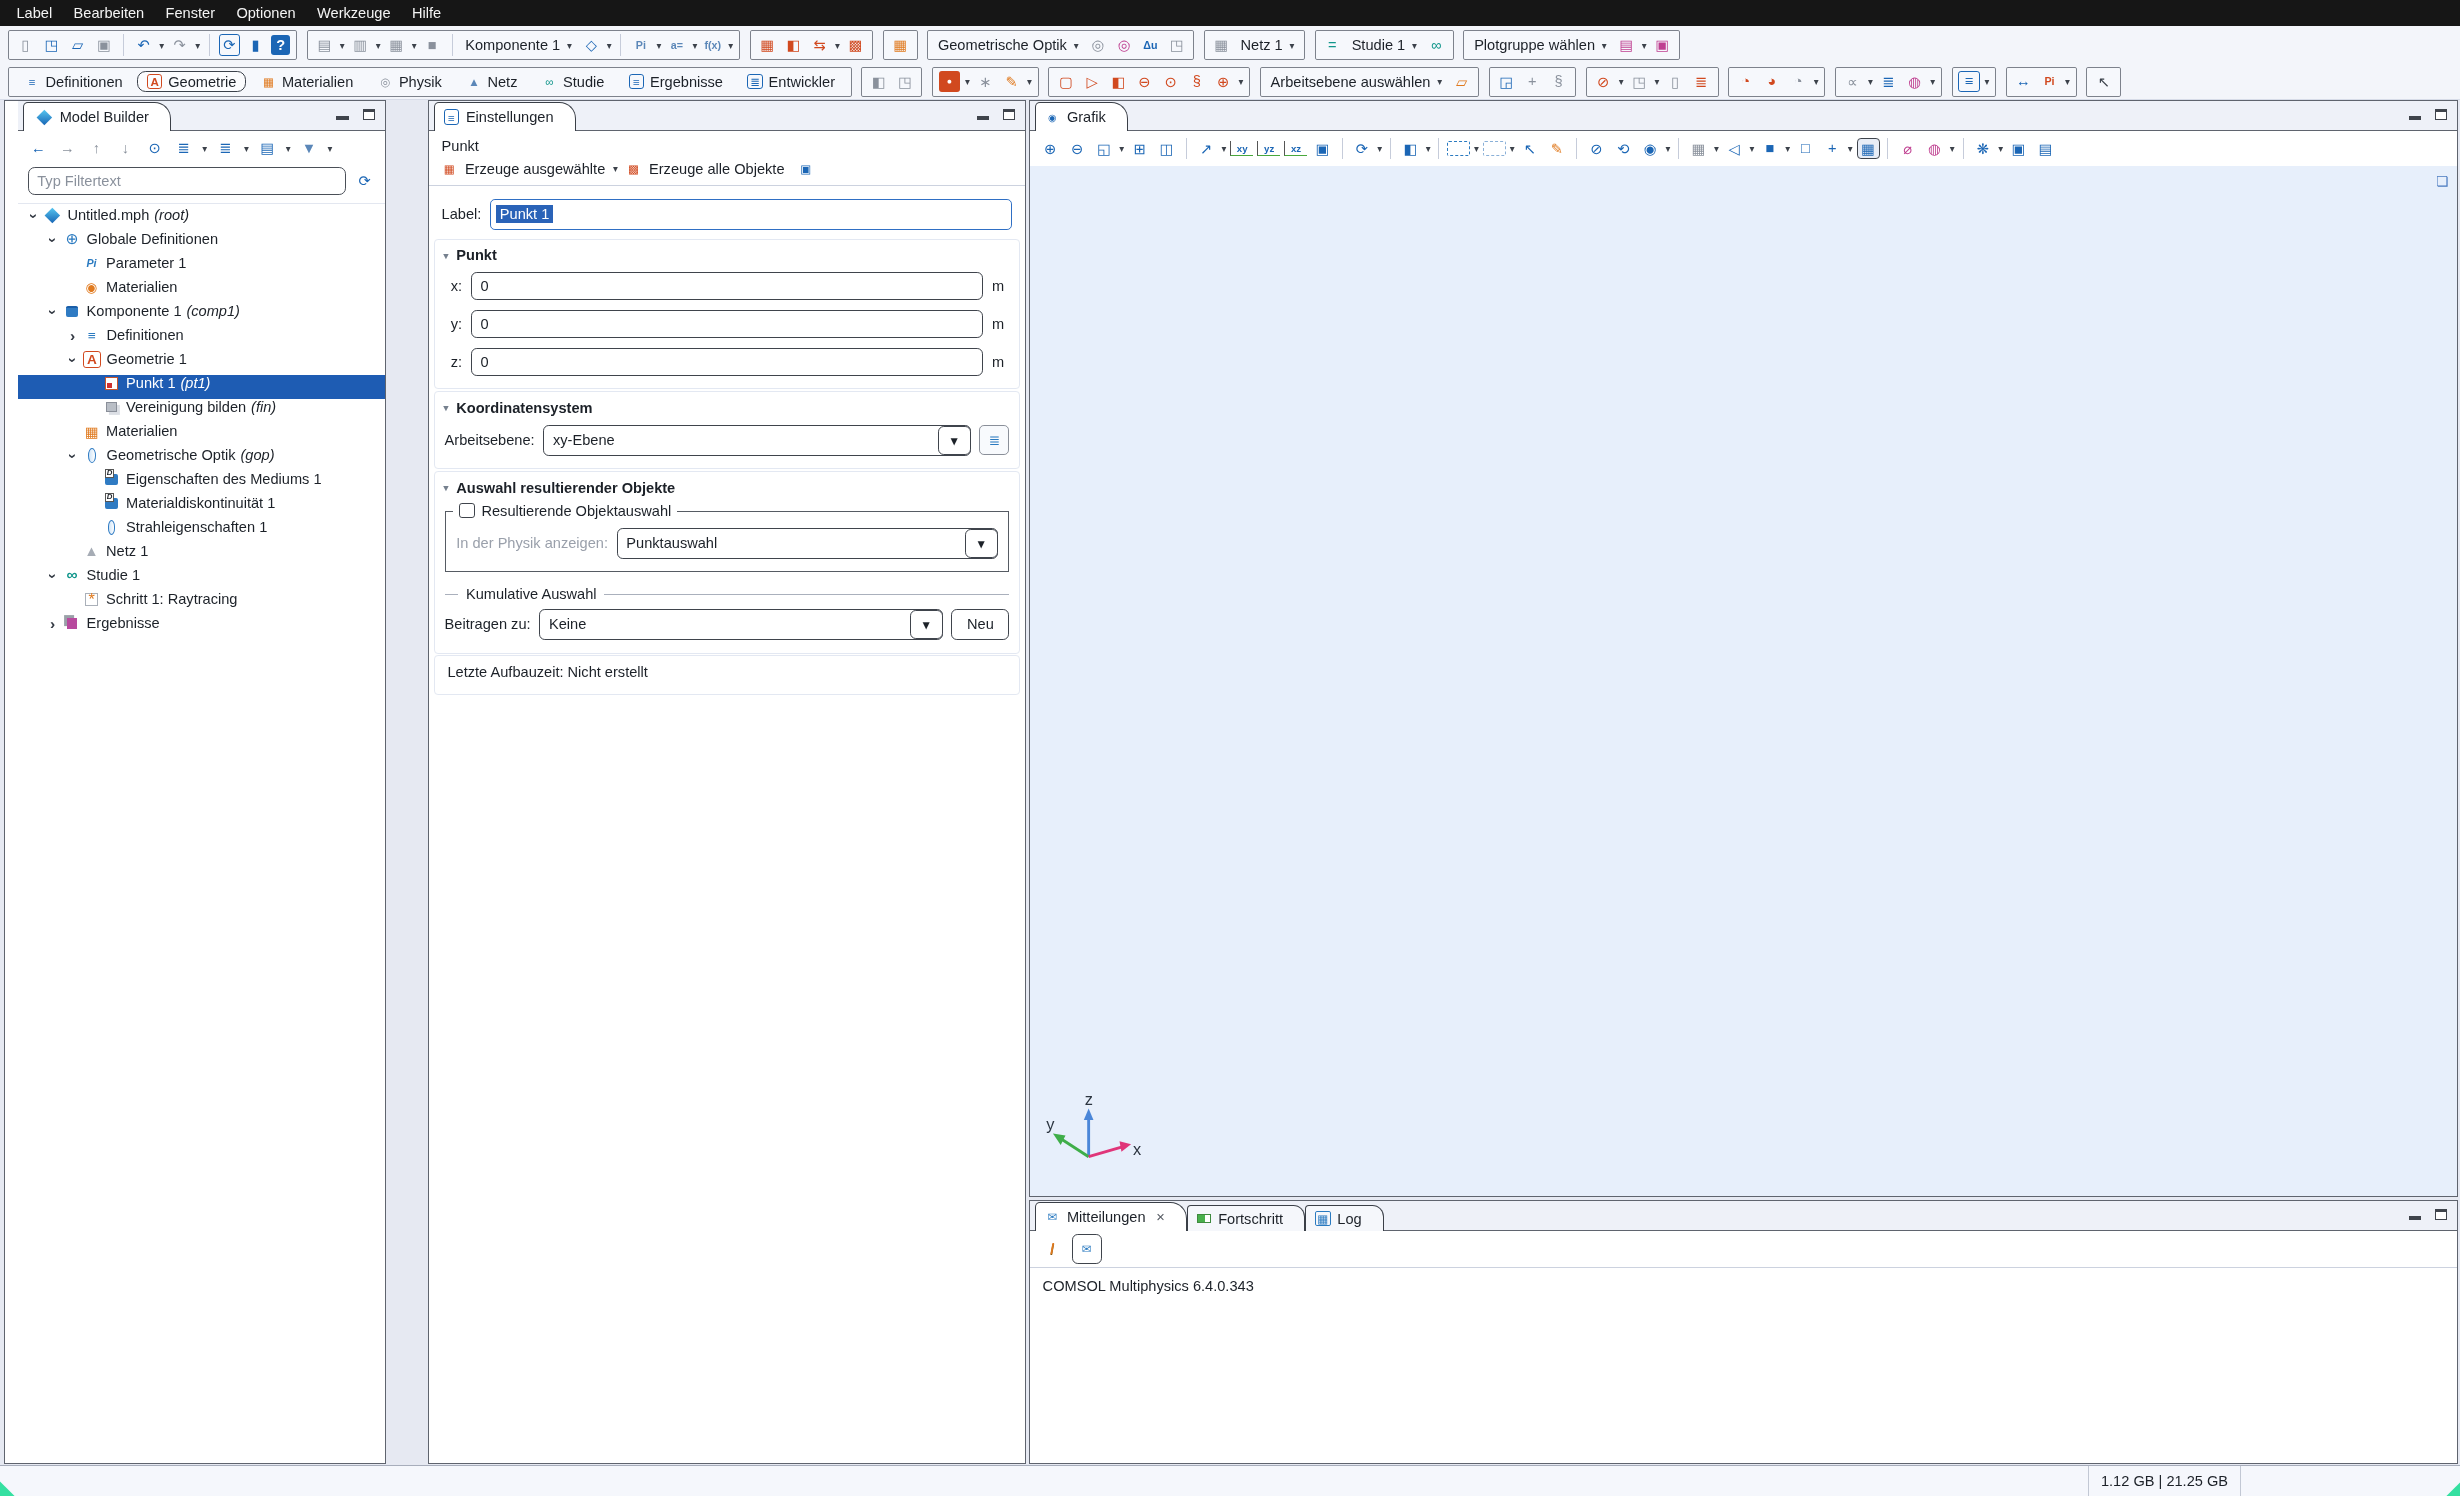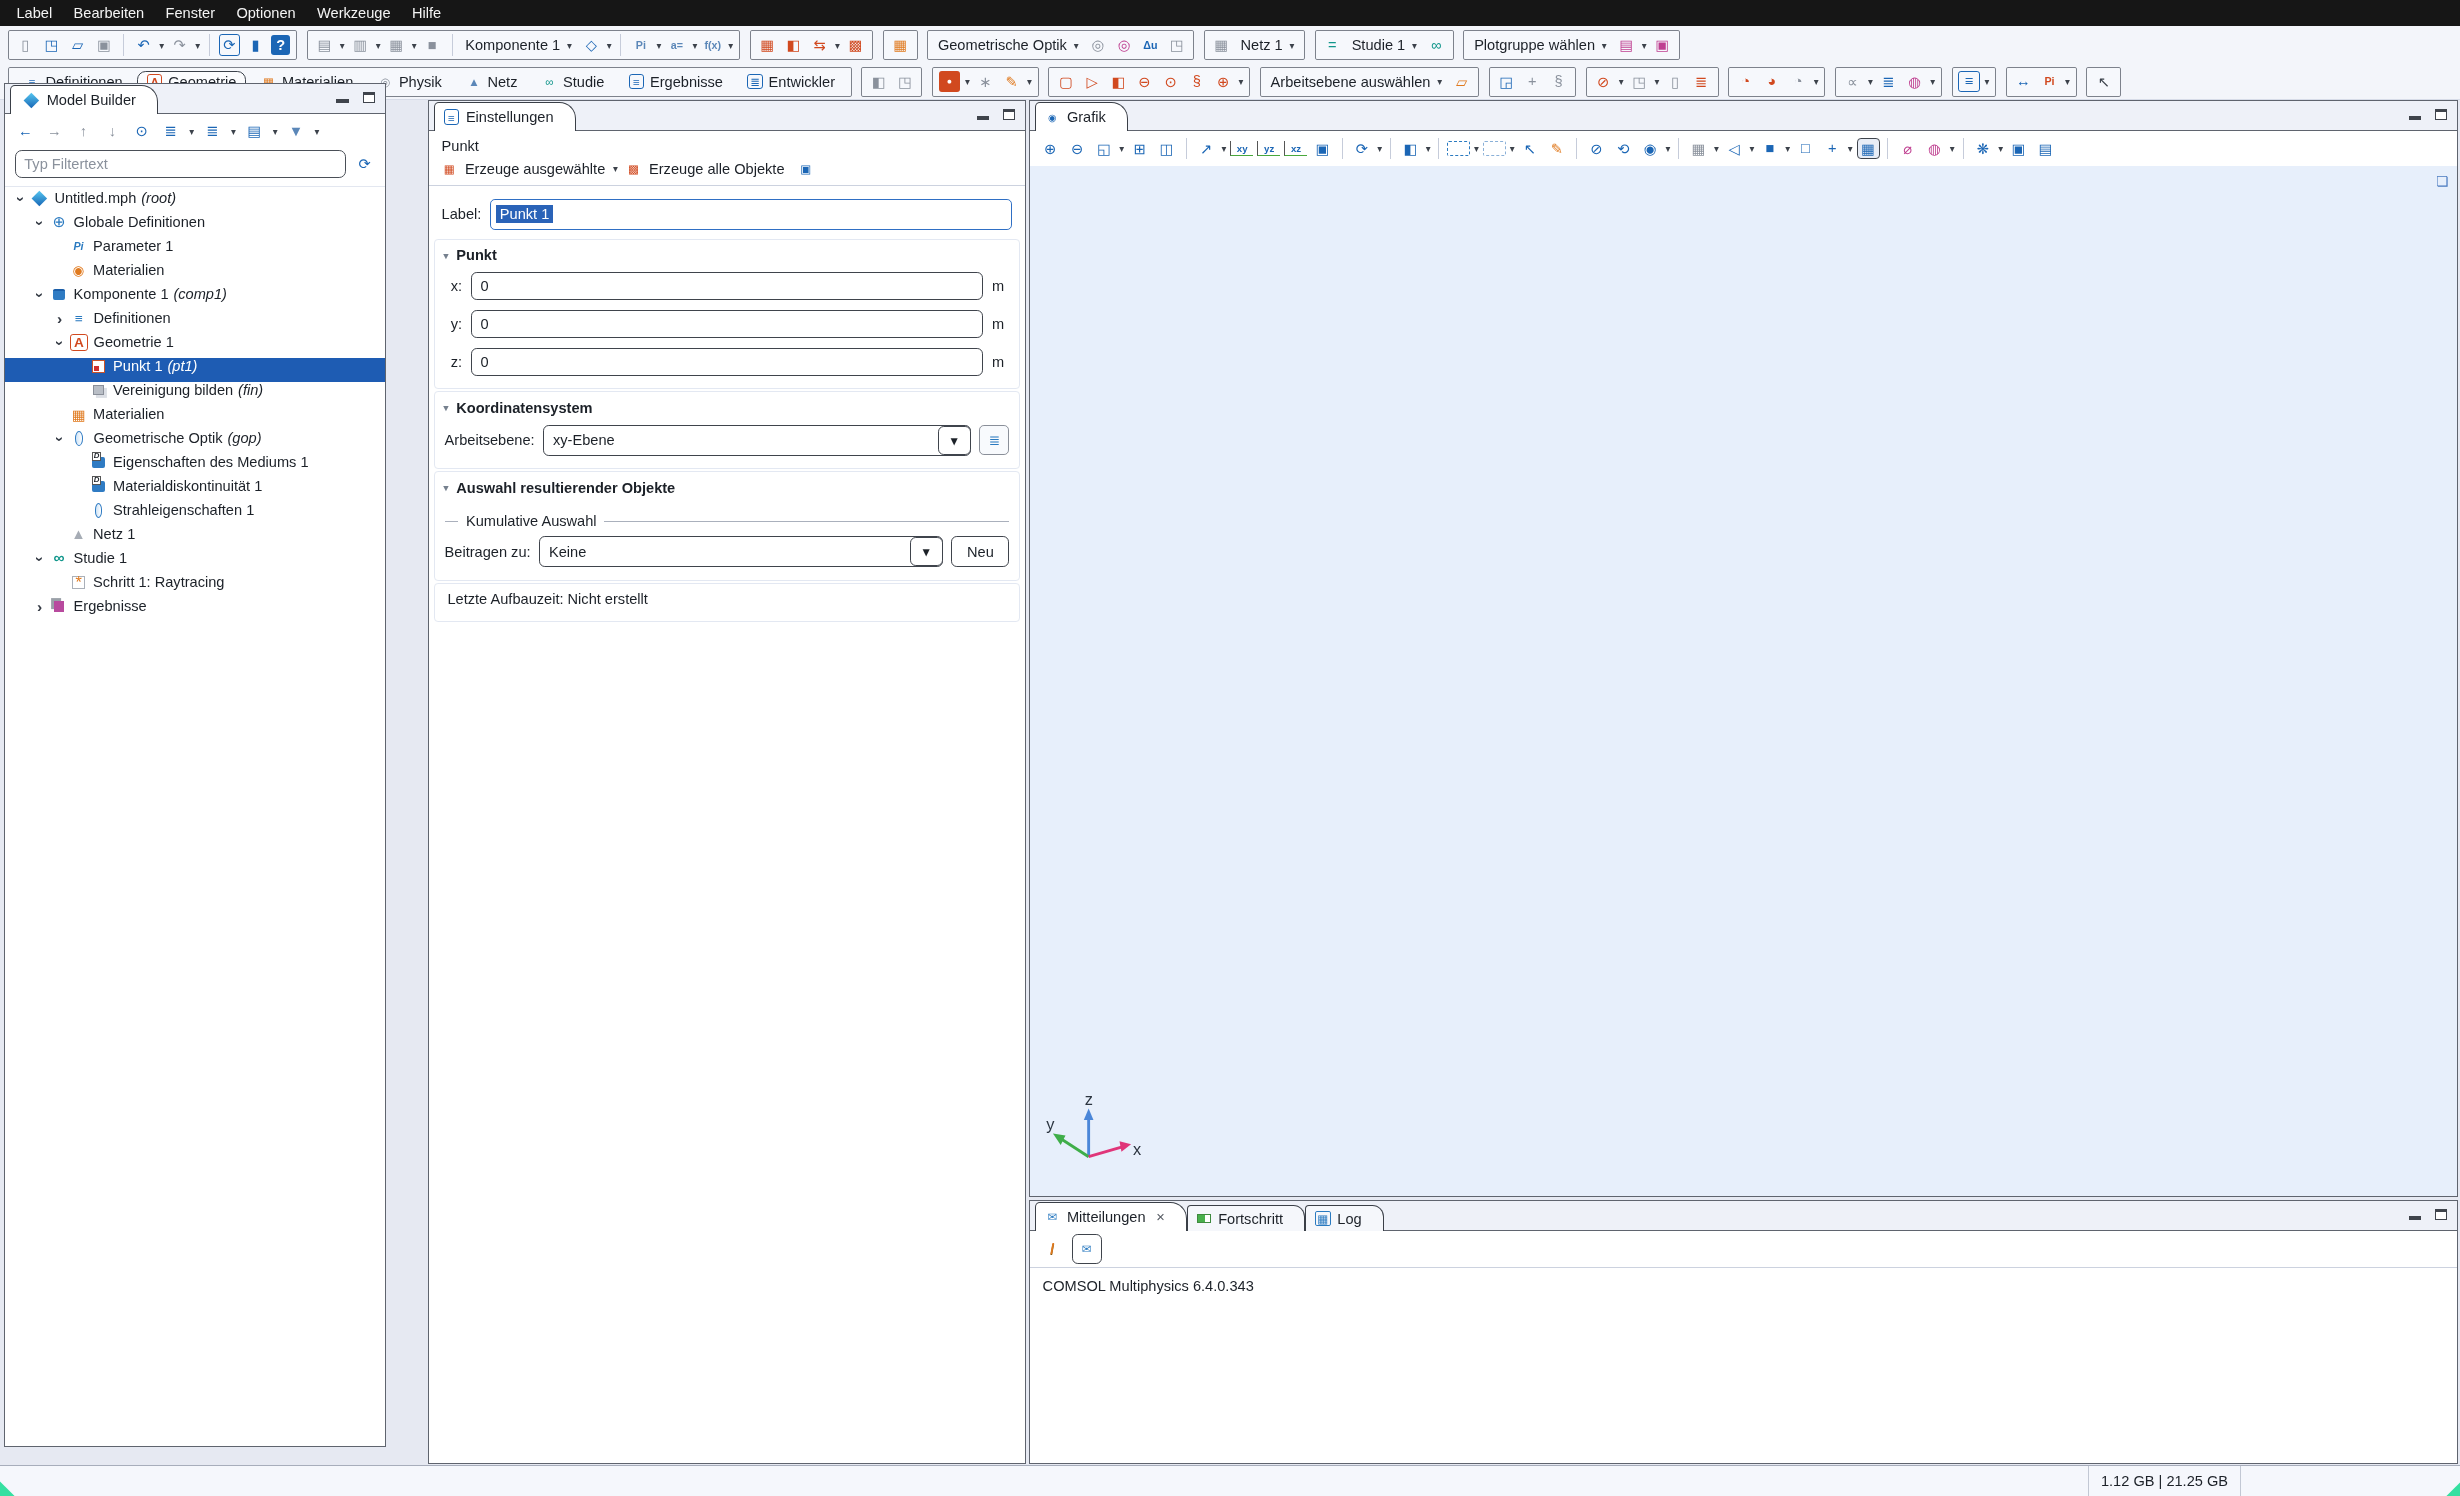--- a/index.html
+++ b/index.html
@@ -357,21 +357,21 @@
   <div class="tb-group">
     <span class="gi c-blue g" data-g="↔"></span>
     <span class="gi c-red i-txt g" data-g="Pi"></span>
       <span class="chv g" data-g="▾"></span>
   </div>
   <div class="tb-group">
     <span class="gi c-dark g" data-g="↖"></span>
   </div>
 </div>
 
-<div class="panel" style="left:3.9px; top:83px; width:382px; height:1364px;">
+<div class="panel" style="left:3.9px; top:100px; width:382px; height:1364px;padding-left:13px;">
   <div class="panel-tabbar">
     <div class="panel-tab">
       <span class="ti ti-root">
           <i></i>
         </span>
       <span>Model Builder</span>
     </div>
     <div class="win-btns">
       <span class="btn-min"></span>
       <span class="btn-max"></span>
@@ -566,20 +566,33 @@
         <span class="cbtn g" data-g="▾"></span>
       </div>
       <span class="side-btn g" data-g="≣"></span>
     </div>
   </div>
 
   <div class="sec">
     <div class="sec-h">
       <span class="sec-marker g" data-g="▾"></span>
       <span>Auswahl resultierender Objekte</span>
+    </div>
+    <div class="fieldset" style="margin-top:11.6px">
+      <div class="legend">
+        <span class="cb"></span>
+        <span>Resultierende Objektauswahl</span>
+      </div>
+      <div class="frow" style="padding:5.8px 0 0">
+        <span class="gray-lab">In der Physik anzeigen:</span>
+        <div class="combo">
+          <span>Punktauswahl</span>
+          <span class="cbtn g" data-g="▾"></span>
+        </div>
+      </div>
     </div>
     <div class="subsep">
       <span class="ln l"></span>
       <span>Kumulative Auswahl</span>
       <span class="ln r"></span>
     </div>
     <div class="frow">
       <span style="flex:none">Beitragen zu:</span>
       <div class="combo">
         <span>Keine</span>

